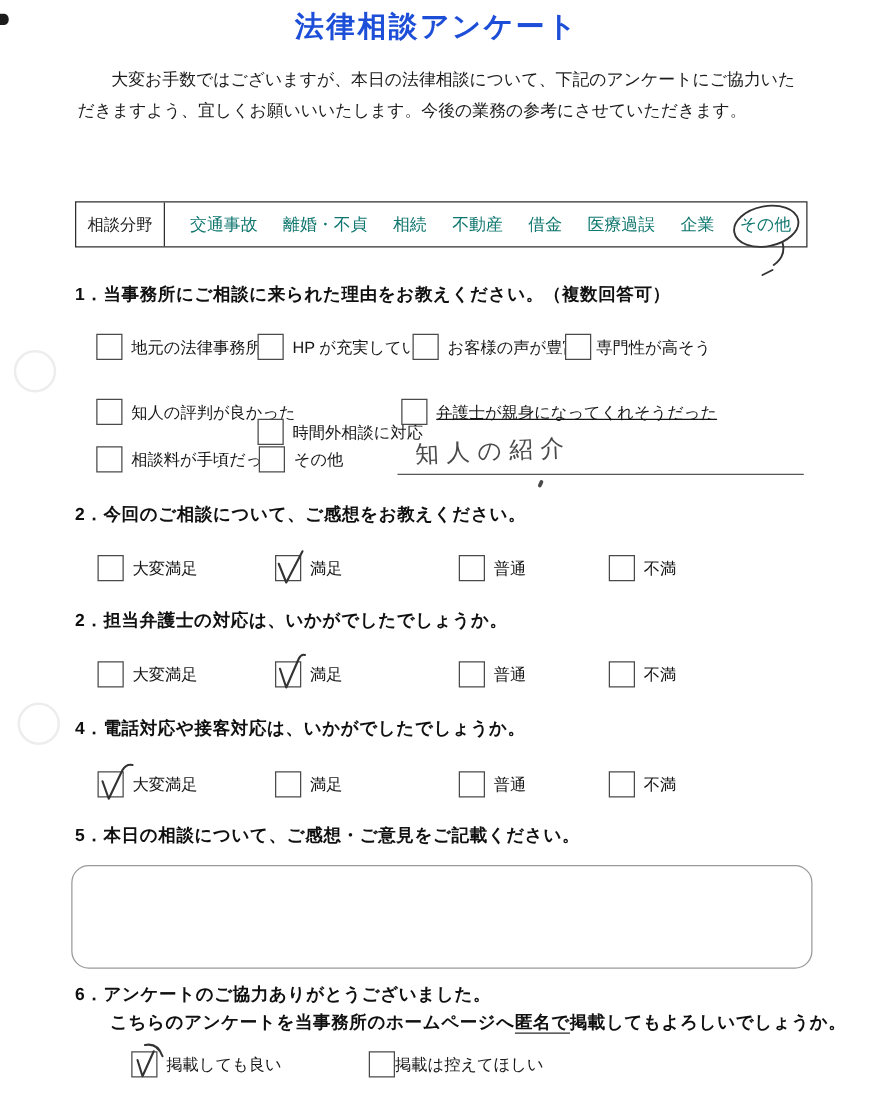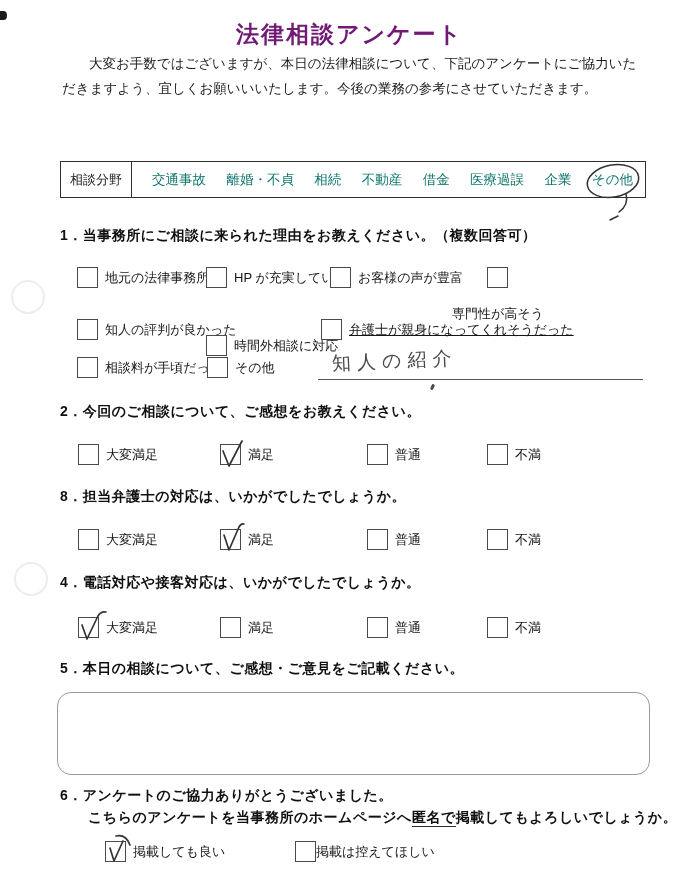--- a/index.html
+++ b/index.html
@@ -6,23 +6,23 @@
   #page{
     position:relative;
     width:699px;height:890px;
     background:#ffffff;
     font-family:"Liberation Sans","DejaVu Sans",sans-serif;
     color:#1a1a1a;
     overflow:hidden;
   }
   .abs{position:absolute;}
   .title{
-    top:19px;left:0;width:100%;
+    top:6px;left:0;width:100%;
     text-align:center;
-    font-size:23px;font-weight:700;letter-spacing:2px;color:#701a75;
+    font-size:23px;font-weight:700;letter-spacing:2px;color:#1d4ed8;
   }
   .intro{top:52px;left:62px;width:582px;font-size:13.5px;line-height:24.5px;color:#1b1b1b;}
   .intro p{margin:0;text-indent:27px;}
   .cat-table{
     top:161px;left:60px;width:586px;height:37px;
     border:1.5px solid #2f2f2f;
     display:flex;align-items:stretch;box-sizing:border-box;
   }
   .cat-header{
     width:70px;flex:none;
@@ -101,21 +101,21 @@
     <span>地元の法律事務所</span>
   </label>
   <label class="abs opt" style="left:206px;top:267px;">
     <span class="cb"></span>
     <span>HP が充実していた</span>
   </label>
   <label class="abs opt" style="left:330px;top:267px;">
     <span class="cb"></span>
     <span>お客様の声が豊富</span>
   </label>
-  <label class="abs opt" style="left:452px;top:267px;gap:17px;flex-direction:column;">
+  <label class="abs opt" style="left:452px;top:267px;gap:4px;">
     <span class="cb"></span>
     <span>専門性が高そう</span>
   </label>
 
   <label class="abs opt" style="left:77px;top:319px;">
     <span class="cb"></span>
     <span>知人の評判が良かった</span>
   </label>
   <label class="abs opt" style="left:206px;top:319px;margin-top:16px;">
     <span class="cb"></span>
@@ -154,21 +154,21 @@
   </label>
   <label class="abs opt" style="left:367px;top:444px;">
     <span class="cb"></span>
     <span>普通</span>
   </label>
   <label class="abs opt" style="left:487px;top:444px;">
     <span class="cb"></span>
     <span>不満</span>
   </label>
 
-  <div class="abs q-heading" style="left:60px;top:488px;">8．担当弁護士の対応は、いかがでしたでしょうか。</div>
+  <div class="abs q-heading" style="left:60px;top:488px;">2．担当弁護士の対応は、いかがでしたでしょうか。</div>
   <label class="abs opt" style="left:78px;top:529px;">
     <span class="cb"></span>
     <span>大変満足</span>
   </label>
   <label class="abs opt" style="left:220px;top:529px;">
     <span class="cb">
       <svg width="30" height="36" viewBox="0 0 30 36">
         <path class="stroke" d="M7 15 L12 30 L22 7 Q24 3 27 4"></path>
       </svg>
     </span>

